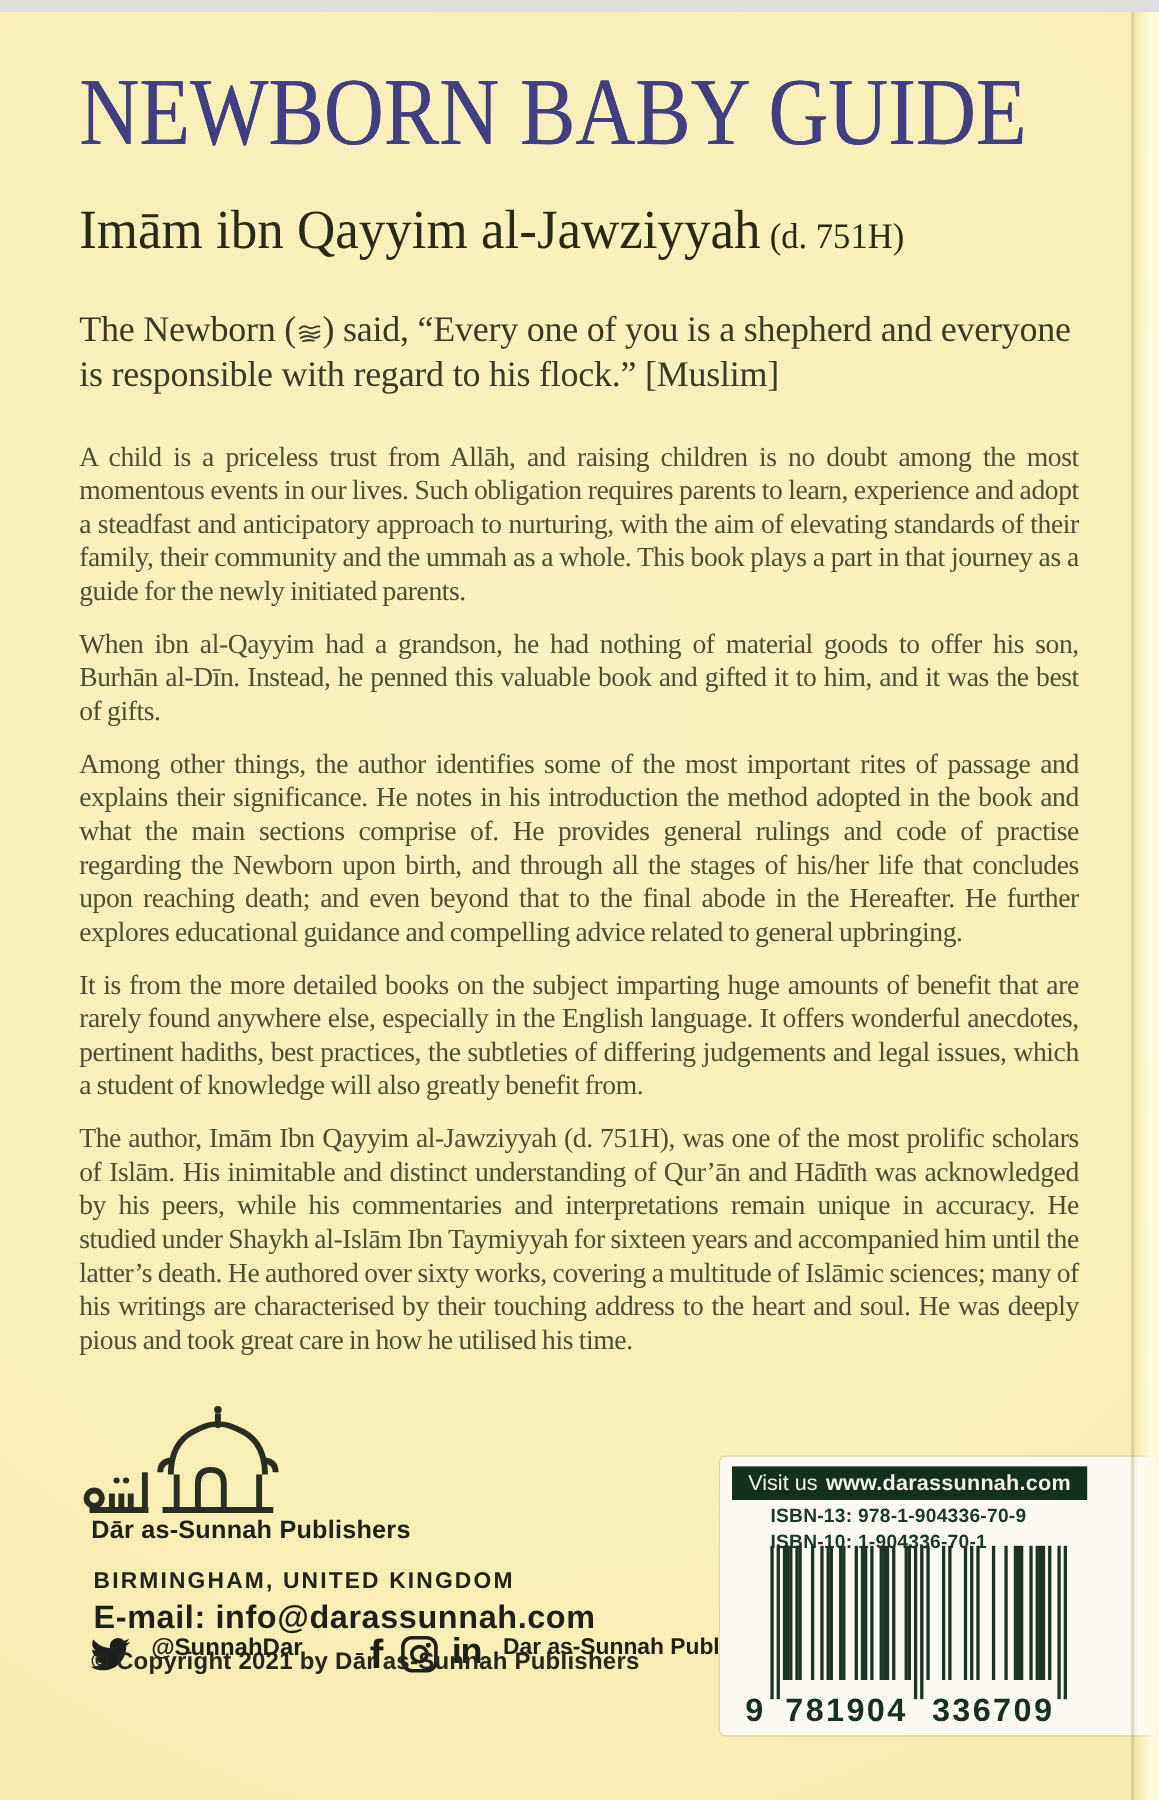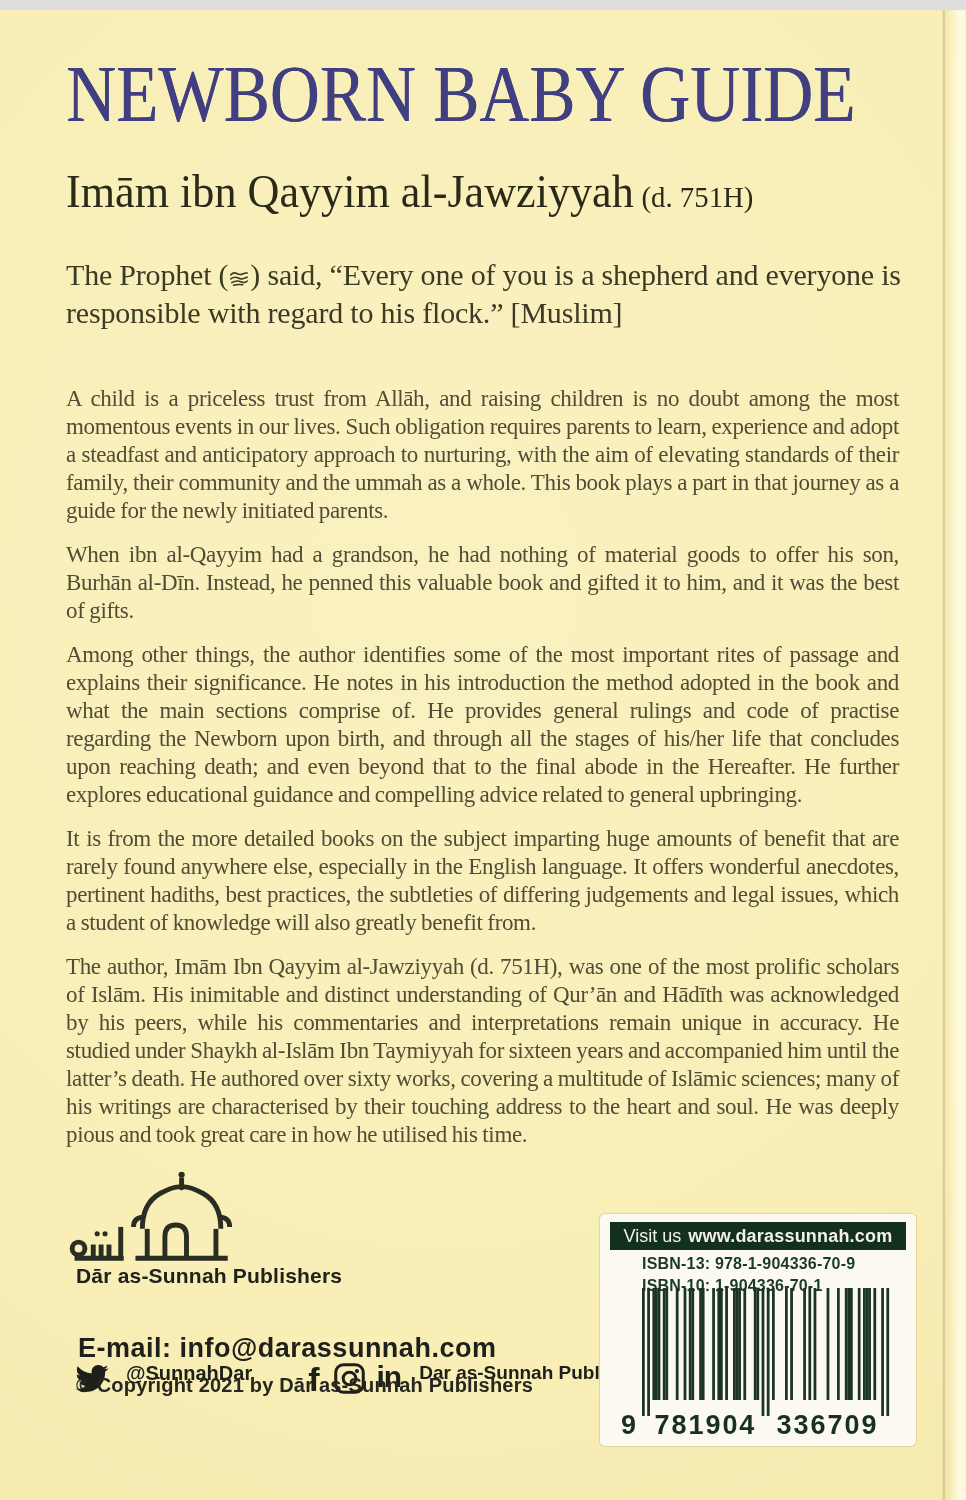--- a/index.html
+++ b/index.html
@@ -25,21 +25,21 @@
   }
   .author .death{font-size:30px;margin-left:8px;}
 
   .quote{
     position:absolute;left:66px;top:246px;width:852px;margin:0;
     font-size:30px;line-height:38px;color:#3c3a26;letter-spacing:-.2px;
   }
   .honorific{display:inline-block;}
   .honorific svg{width:20px;height:17px;margin:0 1px;vertical-align:-2px;}
 
-  .body-col{position:absolute;left:66px;top:375px;width:833px;}
+  .body-col{position:absolute;left:66px;top:357px;width:833px;}
   .body-col p{
     margin:0 0 16px 0;font-size:23px;line-height:28px;color:#504d36;
     text-align:justify;letter-spacing:-.35px;word-spacing:-.6px;
   }
 
   .logo{position:absolute;left:66px;top:1158px;width:188px;height:106px;}
   .logo svg{width:100%;height:100%;}
 
   .sans{font-family:"Liberation Sans",sans-serif;}
   .pub-name{position:absolute;left:76px;top:1254px;font-size:21px;font-weight:600;color:#20211c;letter-spacing:.2px;}
@@ -51,21 +51,21 @@
   .social .handle{font-size:20px;font-weight:700;margin-left:14px;}
   .social .fb{font-size:34px;font-weight:800;line-height:1;margin-left:56px;}
   .social .ig{margin-left:13px;display:flex;}
   .social .ig svg{width:33px;height:33px;}
   .social .li{font-size:30px;font-weight:700;letter-spacing:-1px;line-height:1;margin-left:11px;}
   .social .social-name{font-size:19px;font-weight:600;margin-left:18px;}
   .copyright{position:absolute;left:76px;top:1364px;font-size:20px;font-weight:600;color:#26271f;letter-spacing:.2px;}
 
   .bbox{
     position:absolute;left:600px;top:1204px;width:316px;height:232px;
-    background:#fbf9f0;border-radius:5px;box-shadow:0 0 0 1px rgba(120,110,70,.18);
+    background:#fbf9f0;border-radius:5px;box-shadow:0 0 0 1px rgba(120,110,70,.18);padding-left:48px;
   }
   .visit{
     position:absolute;left:10px;top:8px;width:296px;height:28px;background:#13301e;
     color:#f2f1e4;font-size:18px;display:flex;align-items:center;justify-content:center;gap:7px;
   }
   .visit .url{font-weight:700;letter-spacing:.2px;}
   .isbns{position:absolute;left:42px;top:39px;font-size:16px;font-weight:700;color:#1b3a25;line-height:21.5px;letter-spacing:.2px;}
   .ean{position:absolute;left:8px;top:74px;}
   .ean rect{fill:#1b3424;}
   .ean text{font-family:"Liberation Sans",sans-serif;font-size:27px;font-weight:600;fill:#17311f;}
@@ -74,21 +74,21 @@
 <body>
 
 <div class="page">
 
   <h1 class="title">NEWBORN BABY GUIDE</h1>
 
   <div class="author">
     <span>Imām ibn Qayyim al-Jawziyyah</span><span class="death">(d. 751H)</span>
   </div>
 
-  <p class="quote"><span>The Prophet (</span><span class="honorific"><svg viewBox="0 0 22 18" aria-hidden="true">
+  <p class="quote"><span>The Newborn (</span><span class="honorific"><svg viewBox="0 0 22 18" aria-hidden="true">
           <g fill="none" stroke="#3c3a26" stroke-width="1.7" stroke-linecap="round">
             <path d="M2 5 Q5 1.5 8.5 3.5 T15 4 T20 3"></path>
             <path d="M2 9.5 Q6 6.5 10 8.5 T17 8.5 Q19 8.5 20 7.5"></path>
             <path d="M3 13.5 Q8 10.5 13 12.5 T20 11.8"></path>
             <path d="M5 16.5 Q10 15 15 16"></path>
           </g>
         </svg></span><span>) said, “Every one of you is a shepherd and everyone is responsible with regard to his flock.” [Muslim]</span></p>
 
   <div class="body-col">
     <p>A child is a priceless trust from Allāh, and raising children is no doubt among the most momentous events in our lives. Such obligation requires parents to learn, experience and adopt a steadfast and anticipatory approach to nurturing, with the aim of elevating standards of their family, their community and the ummah as a whole. This book plays a part in that journey as a guide for the newly initiated parents.</p>
@@ -116,20 +116,21 @@
           <path d="M35 92 V78"></path>
           <path d="M43 92 V78"></path>
         <path d="M55 92 V60"></path>
         <circle cx="31" cy="67" r="2.6" fill="#2a2e22" stroke="none"></circle>
         <circle cx="39" cy="67" r="2.6" fill="#2a2e22" stroke="none"></circle>
       </g>
     </svg>
   </div>
 
   <div class="pub-name sans">Dār as-Sunnah Publishers</div>
+  <div class="pub-loc sans">BIRMINGHAM, UNITED KINGDOM</div>
   <div class="pub-email sans">E-mail: info@darassunnah.com</div>
 
   <div class="social sans">
     <span class="tw">
       <svg viewBox="0 0 24 24" aria-hidden="true">
           <path fill="#1d201a" d="M23.954 4.569c-.885.389-1.83.654-2.825.775 1.014-.611 1.794-1.574 2.163-2.723-.951.555-2.005.959-3.127 1.184-.896-.959-2.173-1.559-3.591-1.559-2.717 0-4.92 2.203-4.92 4.917 0 .39.045.765.127 1.124C7.691 8.094 4.066 6.13 1.64 3.161c-.427.722-.666 1.561-.666 2.475 0 1.71.87 3.213 2.188 4.096-.807-.026-1.566-.248-2.228-.616v.061c0 2.385 1.693 4.374 3.946 4.827-.413.111-.849.171-1.296.171-.314 0-.615-.03-.916-.086.631 1.953 2.445 3.377 4.604 3.417-1.68 1.319-3.809 2.105-6.102 2.105-.39 0-.779-.023-1.17-.067 2.189 1.394 4.768 2.209 7.557 2.209 9.054 0 13.999-7.496 13.999-13.986 0-.209 0-.42-.015-.63.961-.689 1.8-1.56 2.46-2.548l-.047-.02z"></path>
         </svg>
     </span>
     <span class="handle">@SunnahDar</span>
     <span class="fb">f</span>

